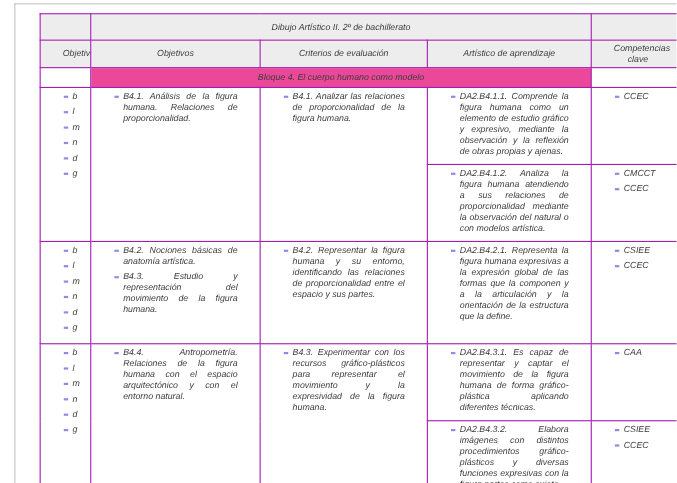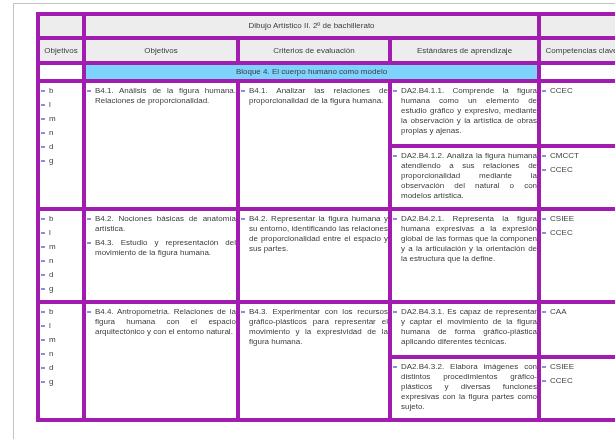--- a/index.html
+++ b/index.html
@@ -11,27 +11,28 @@
   .page-frame{
     position:absolute;left:13px;top:3px;right:0;bottom:0;
     border-top:1px solid #c3c3c3;border-left:1px solid #c3c3c3;
     background:#ffffff;
   }
   table.curr{
     position:absolute;left:22px;top:8px;width:586px;
     border-collapse:collapse;table-layout:fixed;
   }
   td{
-    border:4px solid #a21caf;
-    padding:2px 0;vertical-align:top;
+    border:1px solid #a21caf;
+    padding:2px 20px;vertical-align:top;
     font-size:8px;line-height:10px;
     overflow:hidden;
+    font-style:italic;
   }
   td.hd{background:#ededed;text-align:center;vertical-align:middle;}
-  td.block-cell{text-align:center;vertical-align:middle;background:#7dd3fc;}
+  td.block-cell{text-align:center;vertical-align:middle;background:#ec4899;}
   .li{position:relative;padding-left:9px;margin:1px 0 4px 0;}
   .li::before{
     content:"";position:absolute;left:1px;top:4px;
     width:4px;height:2px;background:#8c8ce0;
   }
   .just{text-align:justify;}
   td.obj .li{margin-bottom:4px;}
   td.comp .li{margin-bottom:4px;}
 </style>
 </head>
@@ -52,21 +53,21 @@
         <tr style="height:24px">
       <td class="hd"></td>
       <td class="hd" colspan="3">Dibujo Artístico II. 2º de bachillerato</td>
       <td class="hd"></td>
     </tr>
 
     <tr style="height:25px">
       <td class="hd">Objetivos</td>
       <td class="hd">Objetivos</td>
       <td class="hd">Criterios de evaluación</td>
-      <td class="hd">Estándares de aprendizaje</td>
+      <td class="hd">Artístico de aprendizaje</td>
       <td class="hd">Competencias clave</td>
     </tr>
 
     <tr style="height:18px">
       <td></td>
       <td class="block-cell" colspan="3">Bloque 4. El cuerpo humano como modelo</td>
       <td></td>
     </tr>
 
     <tr style="height:65px">
@@ -78,21 +79,21 @@
         <div class="li">d</div>
         <div class="li">g</div>
       </td>
       <td rowspan="2">
         <div class="li just">B4.1. Análisis de la figura humana. Relaciones de proporcionalidad.</div>
       </td>
       <td rowspan="2">
         <div class="li just">B4.1. Analizar las relaciones de proporcionalidad de la figura humana.</div>
       </td>
       <td>
-        <div class="li just">DA2.B4.1.1. Comprende la figura humana como un elemento de estudio gráfico y expresivo, mediante la observación y la artística de obras propias y ajenas.</div>
+        <div class="li just">DA2.B4.1.1. Comprende la figura humana como un elemento de estudio gráfico y expresivo, mediante la observación y la reflexión de obras propias y ajenas.</div>
       </td>
       <td class="comp">
         <div class="li">CCEC</div>
       </td>
     </tr>
 
     <tr style="height:57px">
       <td>
         <div class="li just">DA2.B4.1.2. Analiza la figura humana atendiendo a sus relaciones de proporcionalidad mediante la observación del natural o con modelos artística.</div>
       </td>

